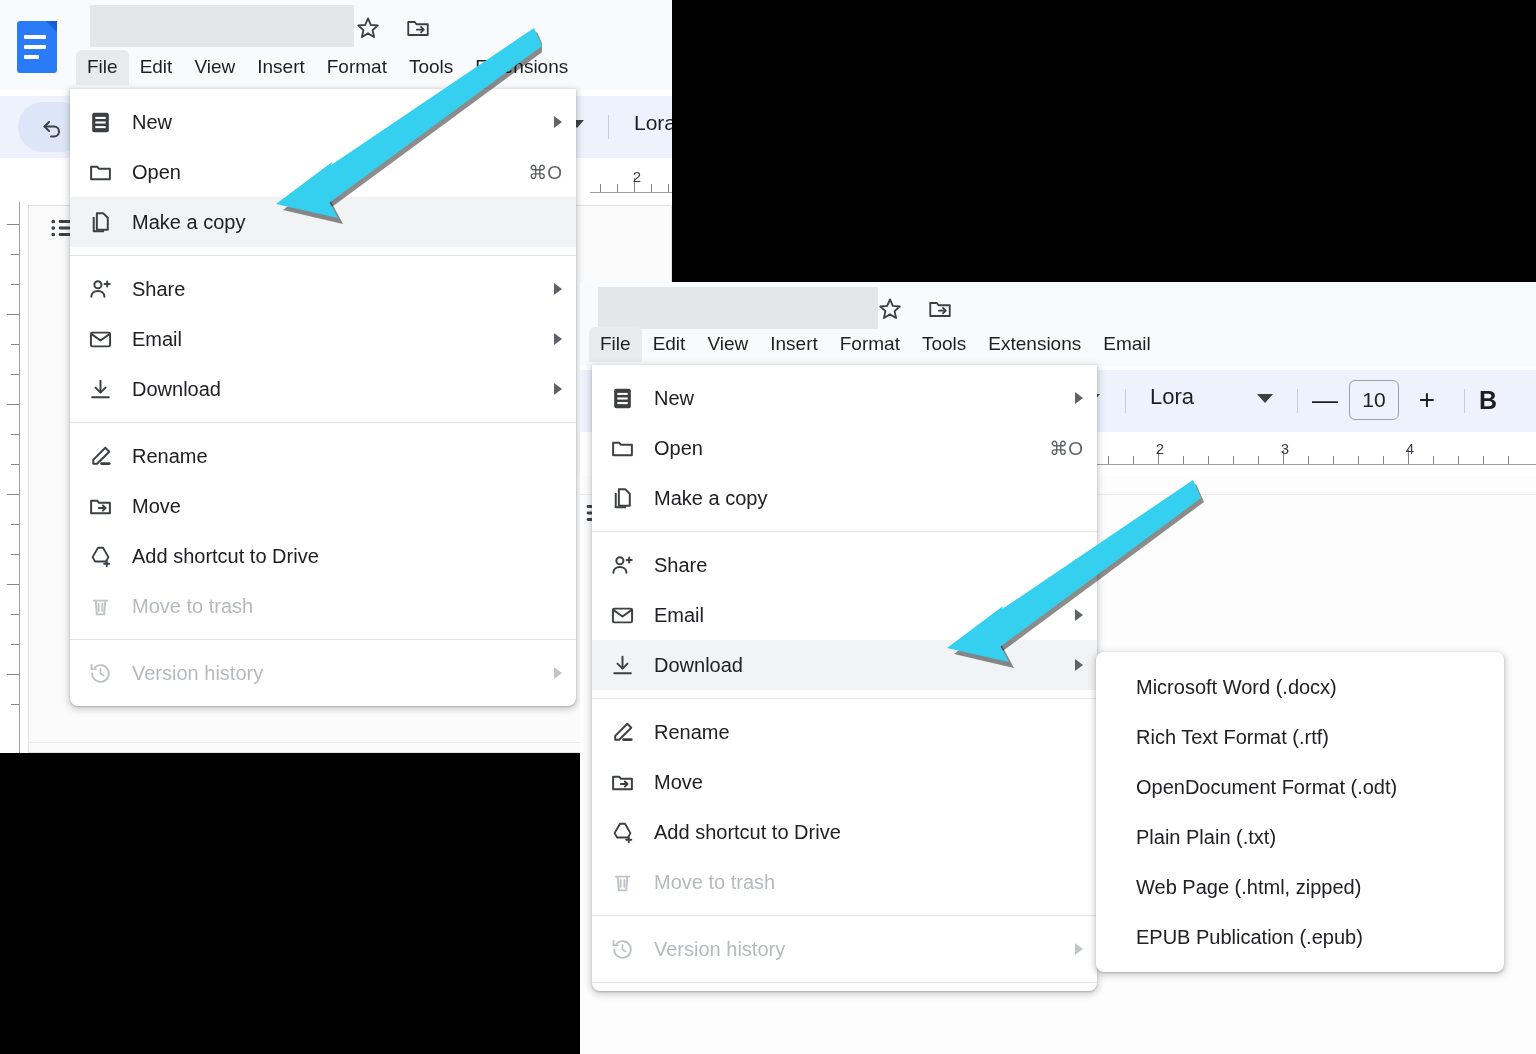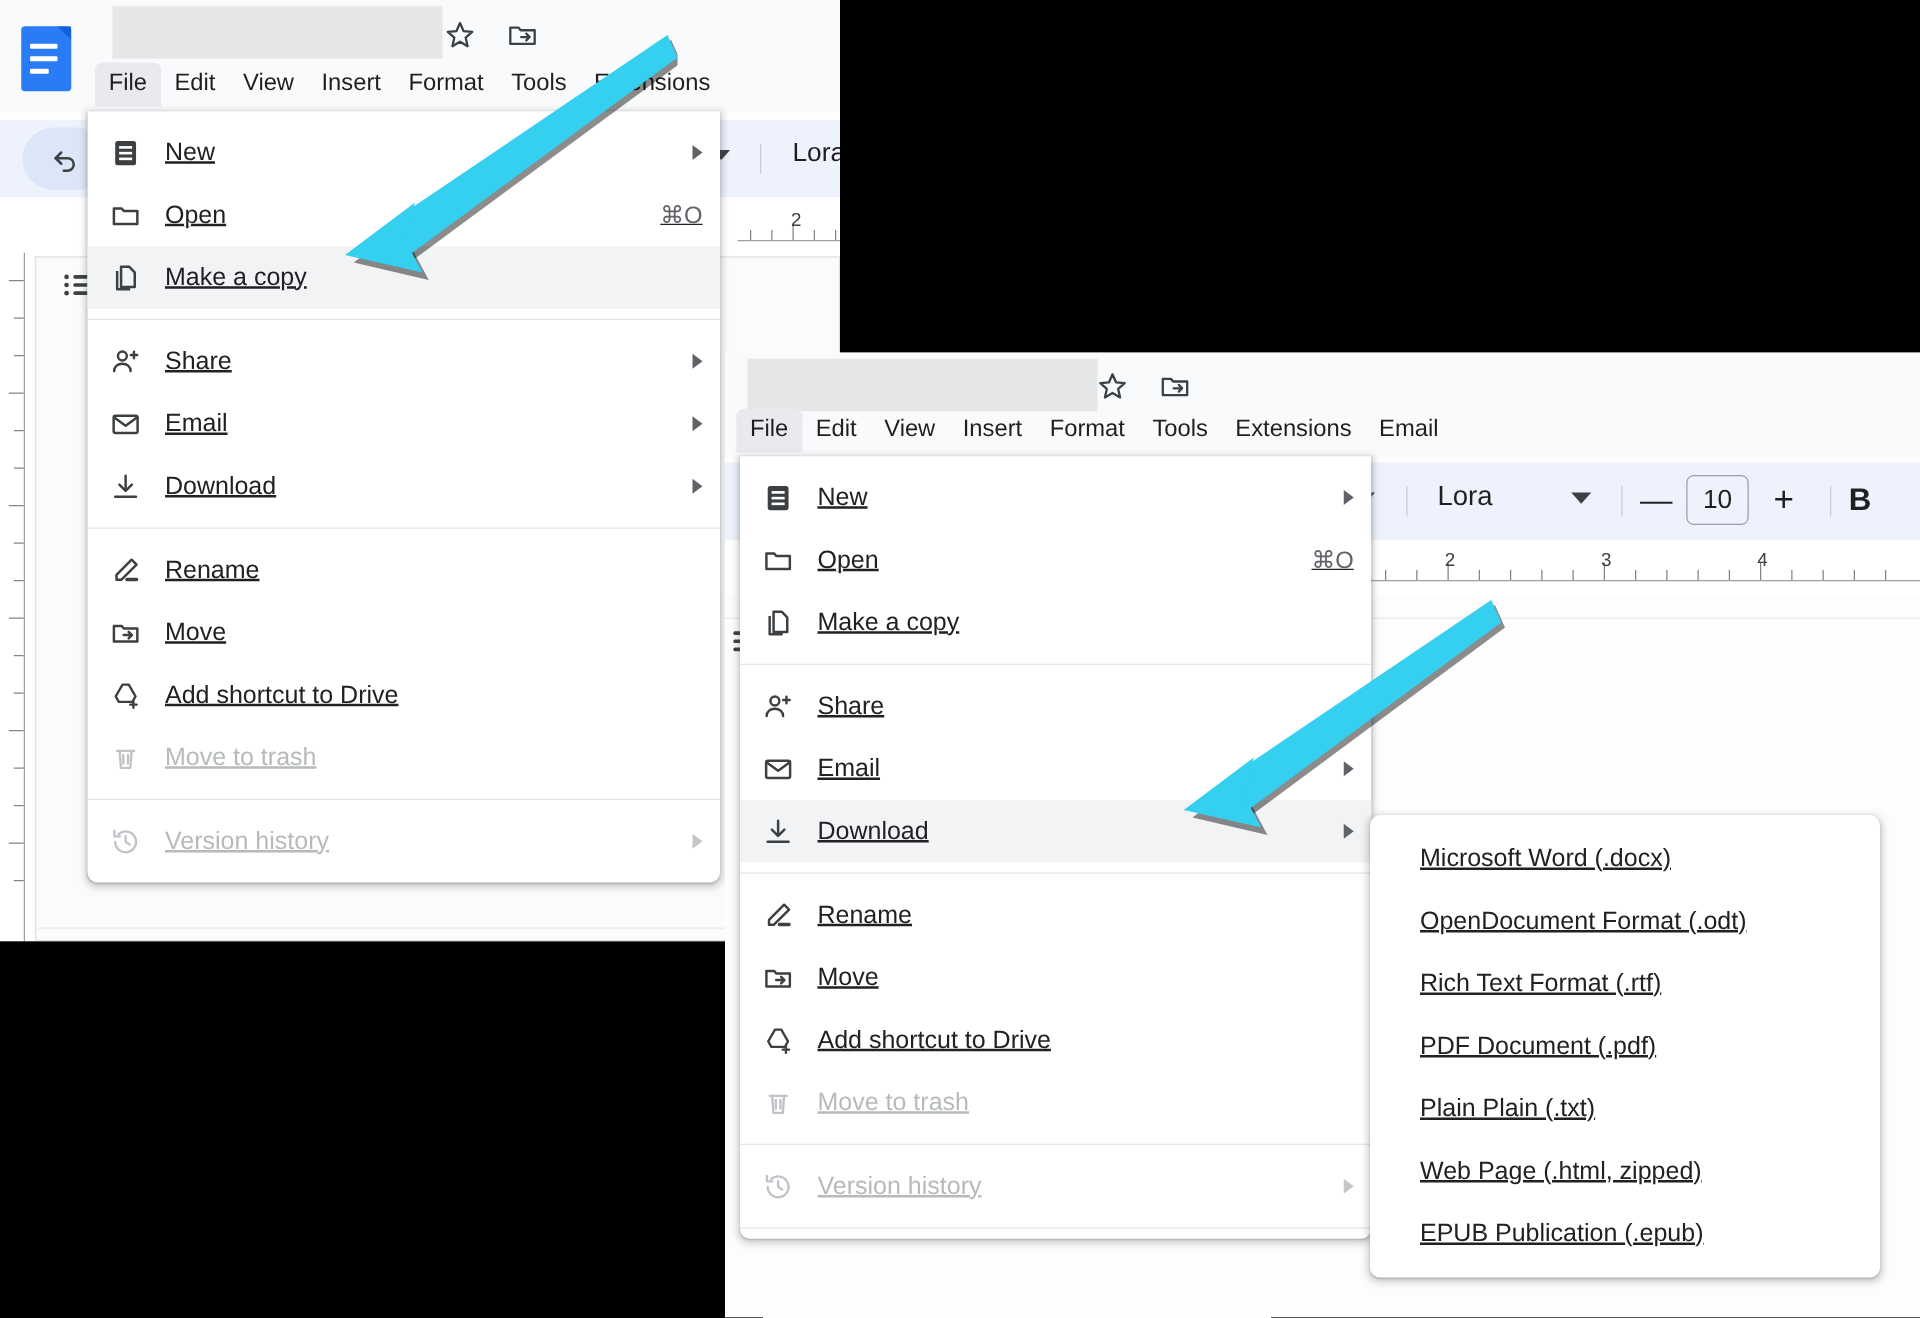--- a/index.html
+++ b/index.html
@@ -56,21 +56,21 @@
 
   
   .menu {
     position:absolute; background:#ffffff; border-radius:0 0 8px 8px;
     box-shadow: 0 2px 6px 2px rgba(60,64,67,.22), 0 1px 2px rgba(60,64,67,.28);
     padding: 8px 0;
   }
   .menu.submenu { border-radius:8px; padding:10px 12px; }
   .menu-item {
     position:relative; display:flex; align-items:center;
-    height:50px; padding: 0 14px 0 18px; font-size:20px; color:#202124;text-decoration:underline;
+    height:50px; padding: 0 14px 0 18px; font-size:20px; color:#202124;
   }
   .menu-item.hl { background:#f1f3f4; }
   .menu-item.disabled { color:#b6babd; }
   .menu-item .mi-icon { width:44px; flex:0 0 44px; display:flex; align-items:center; }
   .menu-item .mi-label { flex:1 1 auto; white-space:nowrap; }
   .menu-item .mi-accel { font-size:19px; color:#5f6368; padding-left:20px; }
   .menu-item .mi-arrow {
     width:0; height:0; border-left:8px solid #5f6368;
     border-top:6px solid transparent; border-bottom:6px solid transparent;
     margin-left:16px;
@@ -525,27 +525,24 @@
       </div>
 
       <div class="menu-sep" style="margin-bottom:0;"></div>
     </div>
 
     <div class="menu submenu" style="left:516px; top:370px; width:408px;">
       <div class="menu-item">
         <span class="mi-label">Microsoft Word (.docx)</span>
       </div>
       <div class="menu-item">
+        <span class="mi-label">Rich Text Format (.rtf)</span>
+      </div>
+      <div class="menu-item">
         <span class="mi-label">OpenDocument Format (.odt)</span>
-      </div>
-      <div class="menu-item">
-        <span class="mi-label">Rich Text Format (.rtf)</span>
-      </div>
-      <div class="menu-item">
-        <span class="mi-label">PDF Document (.pdf)</span>
       </div>
       <div class="menu-item">
         <span class="mi-label">Plain Plain (.txt)</span>
       </div>
       <div class="menu-item">
         <span class="mi-label">Web Page (.html, zipped)</span>
       </div>
       <div class="menu-item">
         <span class="mi-label">EPUB Publication (.epub)</span>
       </div>

